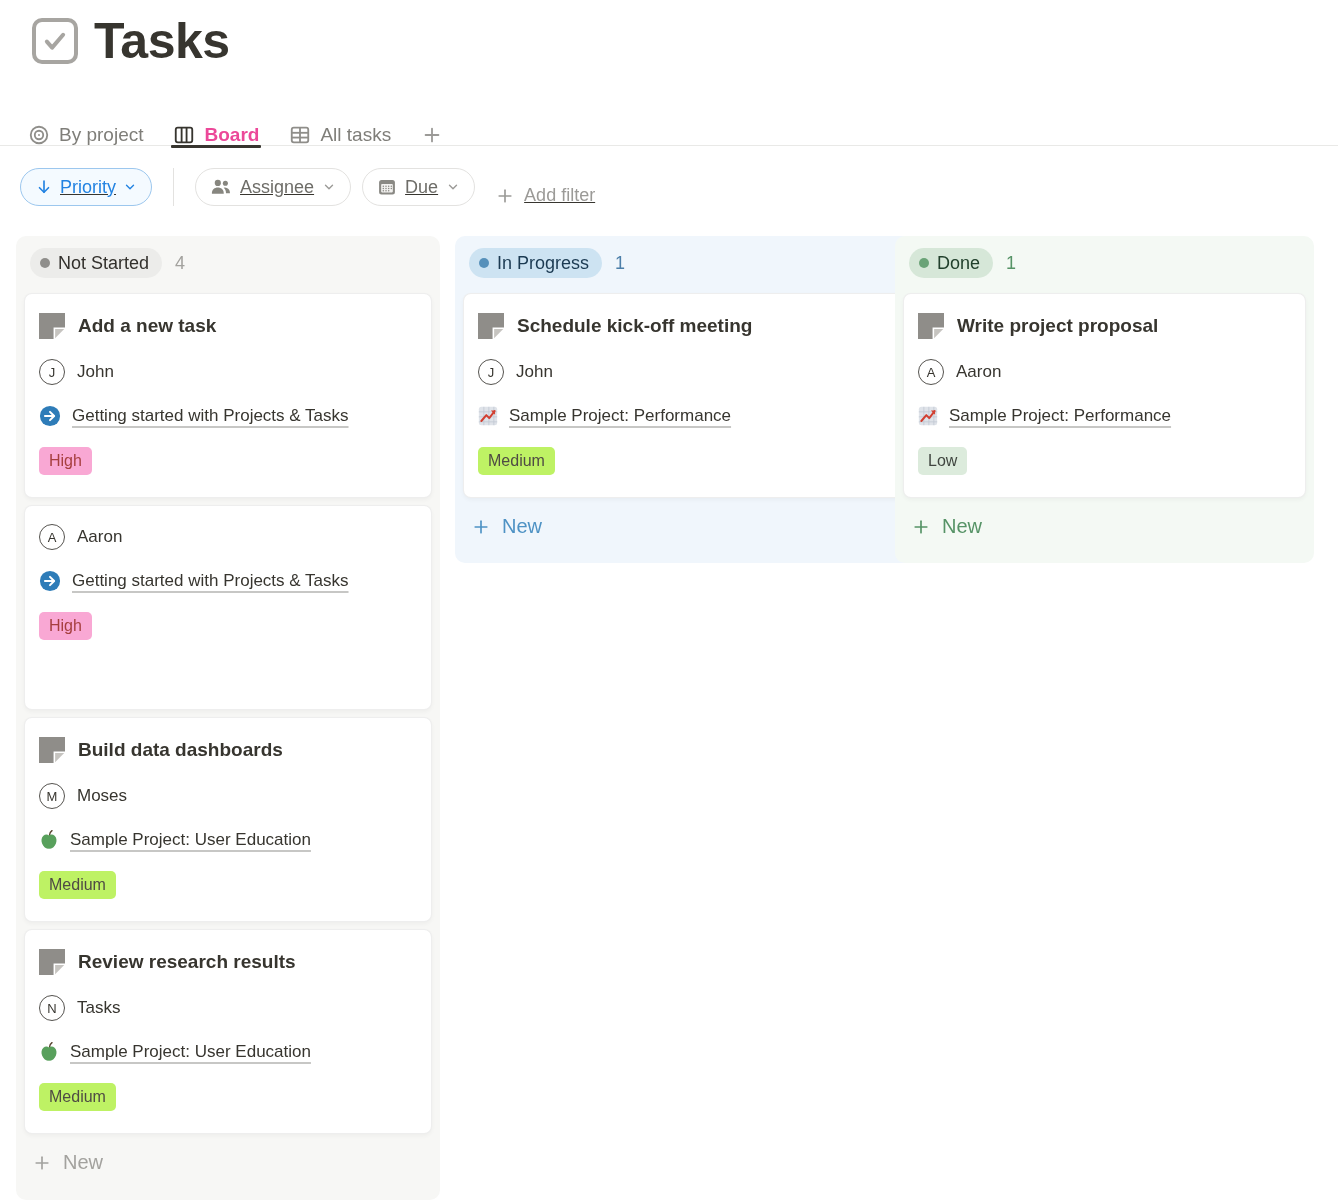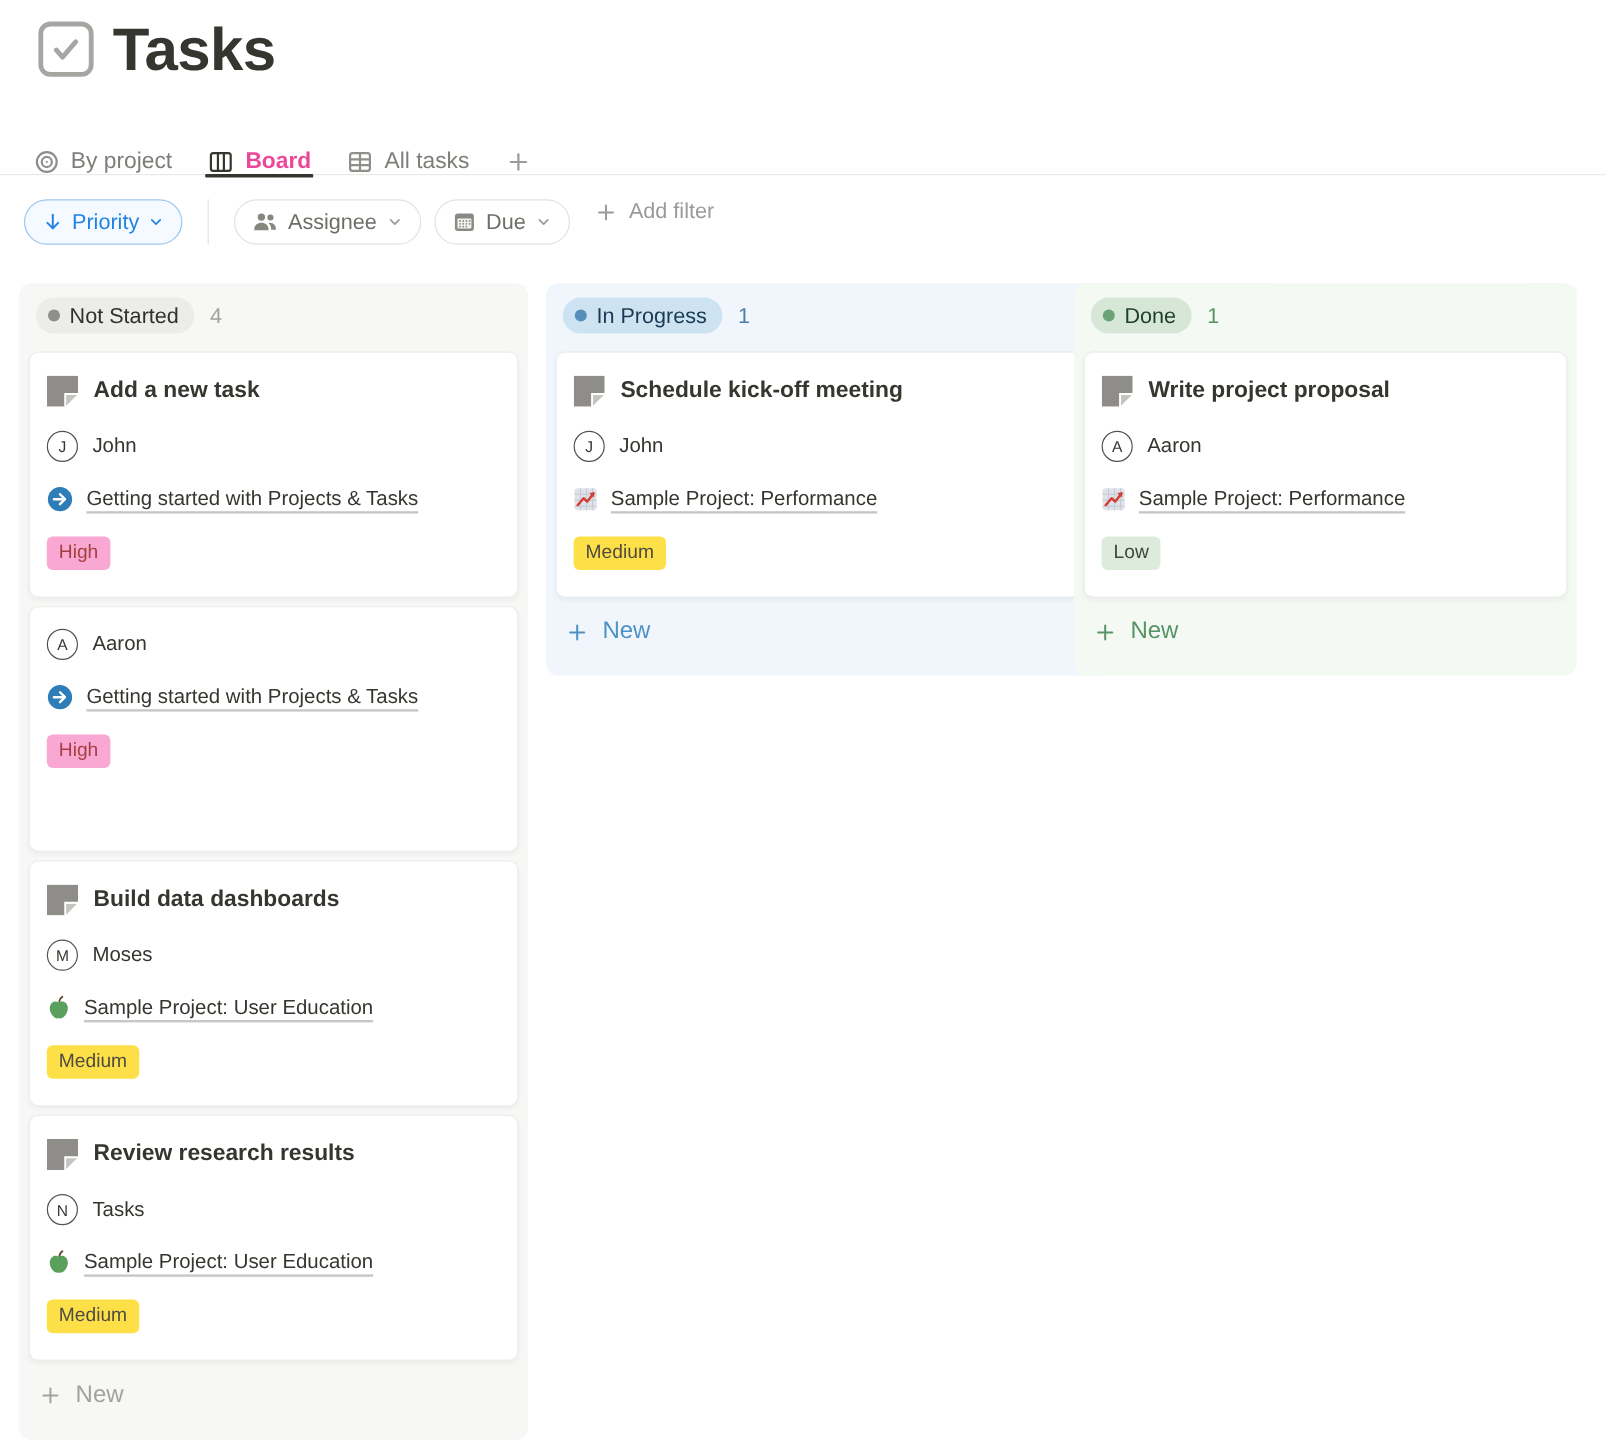--- a/index.html
+++ b/index.html
@@ -21,21 +21,21 @@
     border-bottom:1px solid #e9e9e7; display:flex; align-items:center; padding-left:28px; gap:30px; }
   .tab { display:flex; align-items:flex-end; gap:9px; font-size:19px; color:#7f7e79;
     height:46px; position:relative; cursor:pointer; }
   .tab.active { color:#ec4899; font-weight:600; }
   .tab.active::after { content:""; position:absolute; left:-2px; right:-2px; bottom:-2px;
     height:3px; background:#37352f; border-radius:1px; }
   .tab .ticon { display:flex; align-items:center; }
   .tab.addview { color:#9b9a97; }
 
   
-  .toolbar { position:absolute; left:20px; top:166px; height:40px; display:flex; align-items:flex-start; gap:11px; }
+  .toolbar { position:absolute; left:20px; top:166px; height:40px; display:flex; align-items:flex-end; gap:11px;text-decoration:underline; }
   .sort-pill { display:flex; align-items:center; gap:7px; height:38px; padding:0 14px;
     border:1px solid #9cc7ee; border-radius:19px; background:#f4faff; color:#2383e2;
     font-size:18px; cursor:pointer; }
   .vdivider { width:1px; height:38px; background:#e3e2e0; margin:0 10px; }
   .filter-pill { display:flex; align-items:center; gap:8px; height:38px; padding:0 14px;
     border:1px solid #e3e2e0; border-radius:19px; background:#fff; color:#6e6d68;
     font-size:18px; cursor:pointer; }
   .add-filter { display:flex; align-items:center; gap:9px; color:#9b9a97; font-size:18px;
     margin-left:9px; cursor:pointer; }
 
@@ -81,21 +81,21 @@
 
   .project-row { display:flex; align-items:center; gap:11px; height:26px; margin-bottom:18px; }
   .project-icon { display:flex; align-items:center; flex:none; }
   .project-label { font-size:17px; font-weight:500; color:#37352f;
     text-decoration:underline; text-decoration-color:rgba(55,53,47,0.28);
     text-decoration-thickness:1.5px; text-underline-offset:5px; }
 
   .badge { display:inline-flex; align-items:center; height:28px; padding:0 10px;
     border-radius:5px; font-size:16px; }
   .badge.high   { background:#f9a8d4; color:#a63f3f; }
-  .badge.medium { background:#fde047; color:#4f4b44; }
+  .badge.medium { background:#bef264; color:#4f4b44; }
   .badge.low    { background:#dcebdc; color:#3f453f; }
 
   .new-row { display:flex; align-items:center; gap:11px; font-size:20px;
     padding:10px 8px; margin-top:3px; border-radius:6px; cursor:pointer; }
   .not-started .new-row { color:#a3a29e; }
   .in-progress .new-row { color:#4e92c4; }
   .done .new-row { color:#569366; }
 
   svg { display:block; }
 </style>

